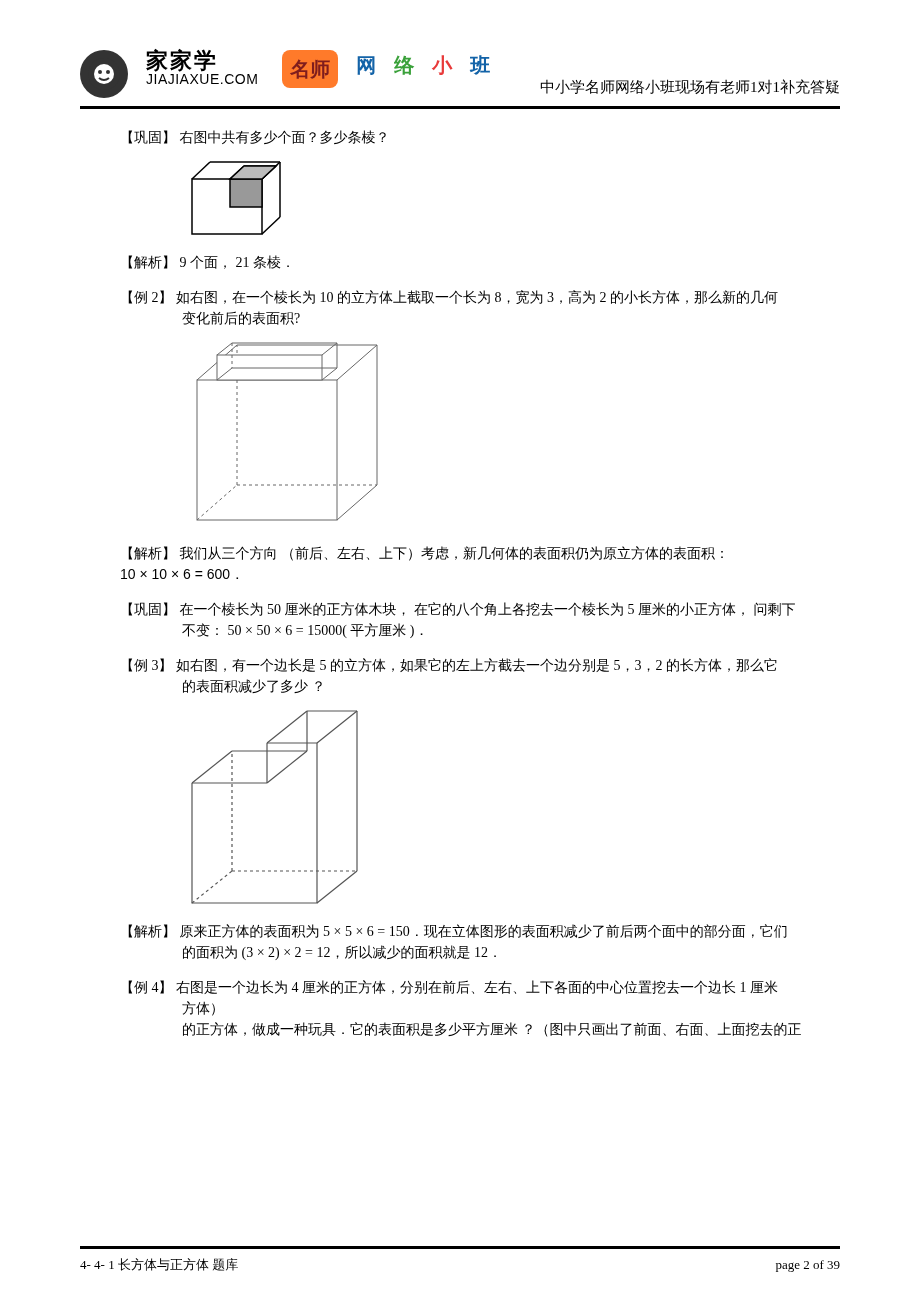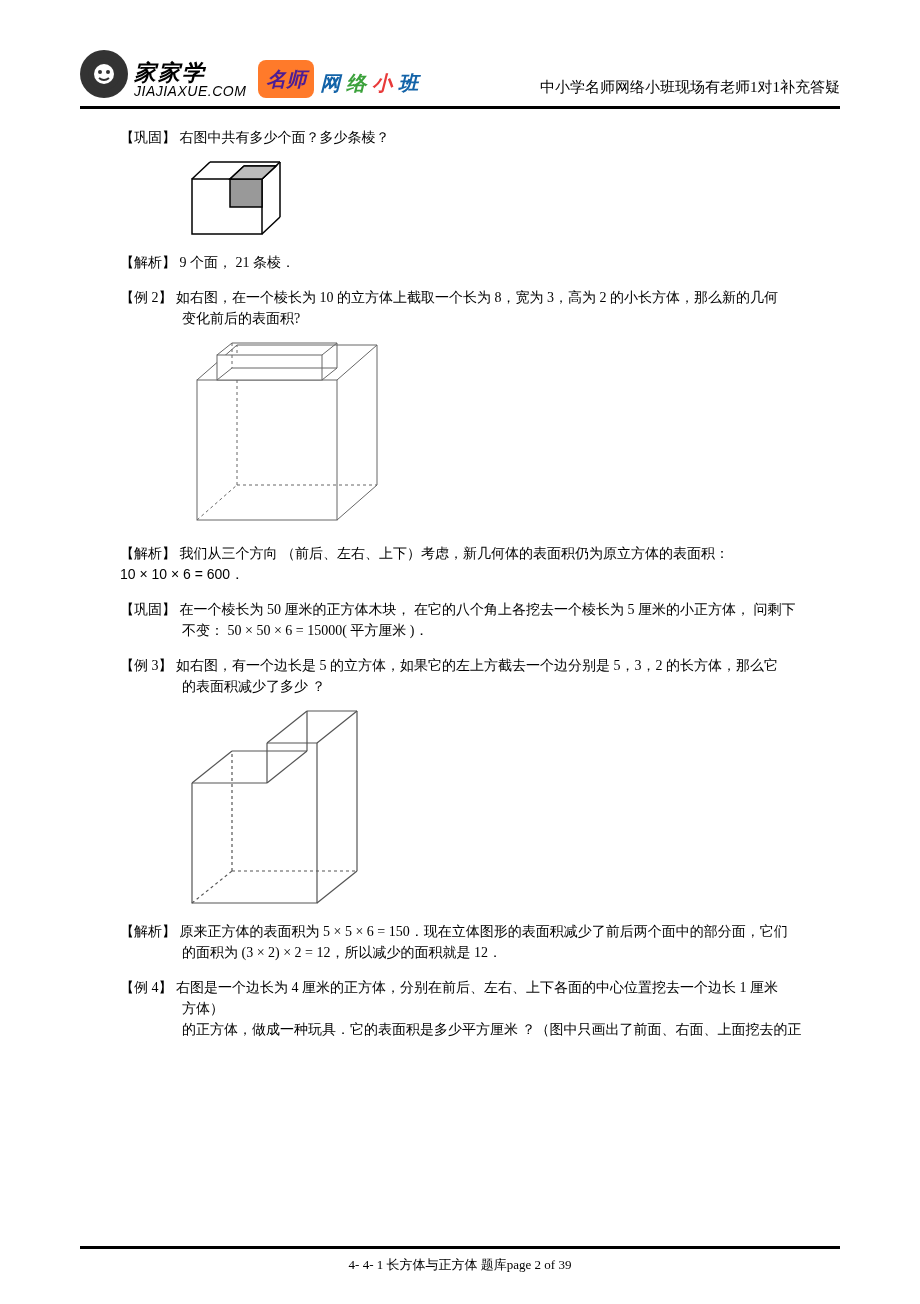--- a/index.html
+++ b/index.html
@@ -19,44 +19,43 @@
   }
   .header {
     display: flex;
     align-items: flex-end;
     margin-bottom: 18px;
     border-bottom: 3px solid #000;
     padding-bottom: 8px;
   }
   .logo-block {
     display: flex;
-    align-items: flex-end;
-    gap: 6px;
-    font-style: italic;
+    align-items: flex-start;
+    gap: 18px;
   }
   .lion {
     width: 48px; height: 48px;
     border-radius: 50%;
     background: #333;
     display: flex; align-items: center; justify-content: center;
     color: #fff; font-size: 24px;
   }
   .logo-text { display: flex; flex-direction: column; line-height: 1; }
   .logo-cn { font-weight: bold; font-size: 22px; letter-spacing: 2px; font-family: "SimHei", sans-serif; }
   .logo-en { font-size: 14px; font-family: Arial, sans-serif; letter-spacing: 0.5px; }
   .badge {
     margin-left: 6px;
     padding: 4px 8px;
     border-radius: 8px;
     font-weight: bold;
     font-family: "SimHei", sans-serif;
     font-size: 20px;
     display: flex; align-items: baseline; gap: 2px;
   }
-  .b1 { background: #ff7a2a; color: #4c1d95; }
+  .b1 { background: #ff7a2a; color: #7f1d1d; }
   .b2 { color: #1363a8; font-weight: bold; font-size: 20px; }
   .b3 { color: #3aa13a; font-weight: bold; font-size: 20px; }
   .b4 { color: #e83a3a; font-weight: bold; font-size: 20px; }
   .tagline {
     margin-left: auto;
     font-family: "KaiTi","STKaiti",serif;
     font-weight: normal;
     font-size: 15px;
   }
   .block { margin-bottom: 14px; margin-left: 40px; }
@@ -67,21 +66,21 @@
   .indent { padding-left: 62px; }
   .figure {
     margin: 6px 0 8px 62px;
   }
   .figure svg { display: block; }
   .footerbar {
     position: absolute;
     bottom: 30px; left: 80px; right: 80px;
     border-top: 3px solid #000;
     padding-top: 6px;
-    display: flex; justify-content: center;
+    display: flex; justify-content: space-between;
     font-size: 13px;
   }
   .math { font-family: Arial, sans-serif; }
   .nowrap { white-space: nowrap; }
 </style>
 </head>
 <body>
 
 <div class="page">
 

